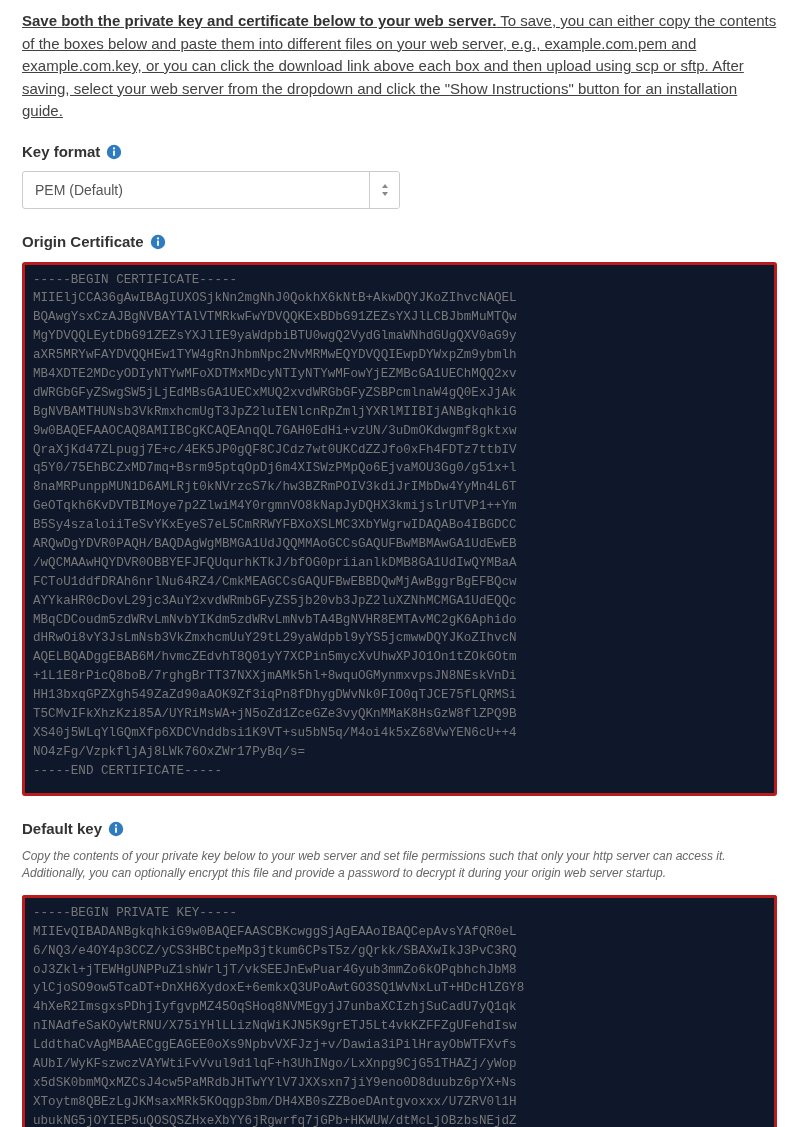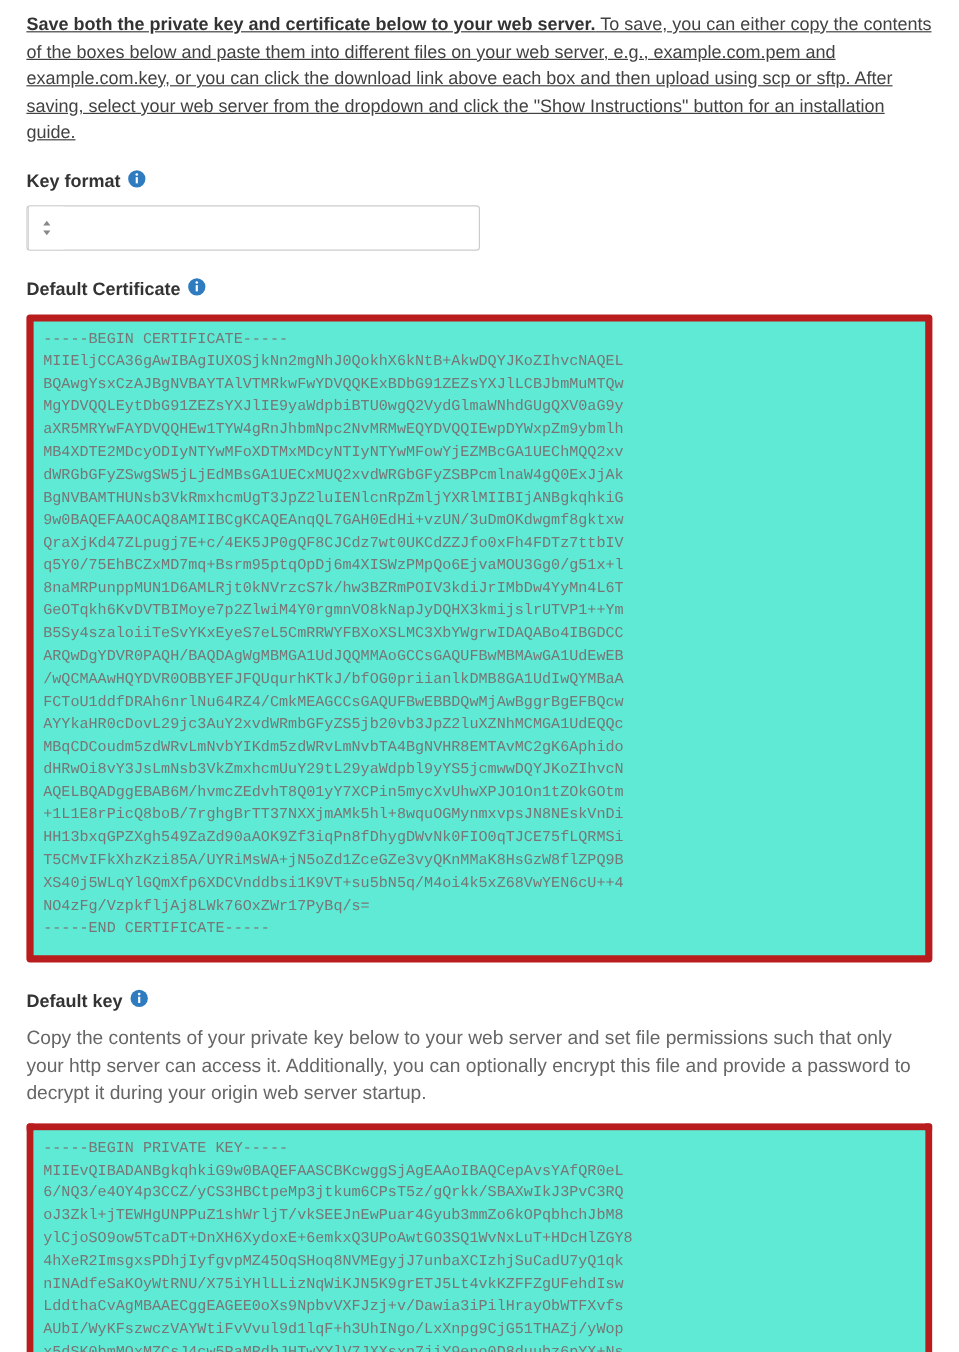--- a/index.html
+++ b/index.html
@@ -24,21 +24,21 @@
     .intro strong {
       font-weight: 700;
       color: #333;
     }
     .section-label {
       font-weight: 700;
       color: #333;
       margin-bottom: 8px;
       font-size: 15px;
       display: flex;
-      align-items: flex-start;
+      align-items: center;
       gap: 6px;
     }
     .info-icon {
       display: inline-flex;
       align-items: center;
       justify-content: center;
       width: 16px;
       height: 16px;
       color: #2f7bbf;
       cursor: pointer;
@@ -77,29 +77,30 @@
       align-items: center;
       justify-content: center;
       background: #fff;
       color: #888;
     }
     .select-toggle svg {
       width: 8px;
       height: 12px;
     }
     .help-text {
-      font-size: 16px;
+      font-size: 12px;
       color: #666;
       line-height: 1.45;
       margin-bottom: 12px;
+      font-style: italic;
     }
     .code-box {
-      border: 6px solid #b91c1c;
+      border: 3px solid #b91c1c;
       border-radius: 3px;
-      background: #5eead4;
+      background: #0f172a;
       padding: 6px 8px 12px 8px;
       margin-bottom: 22px;
       overflow: hidden;
     }
     .code-box pre {
       font-family: "SFMono-Regular", Consolas, "Liberation Mono", Menlo, monospace;
       font-size: 12.6px;
       line-height: 1.5;
       color: #777;
       white-space: pre;
@@ -124,30 +125,31 @@
     <svg viewBox="0 0 16 16" fill="currentColor">
         <circle cx="8" cy="8" r="7.2"></circle>
         <rect x="7.1" y="6.6" width="1.8" height="5.2" fill="#fff"></rect>
         <circle cx="8" cy="4.4" r="1.1" fill="#fff"></circle>
       </svg>
   </span>
 </div>
 
 <div class="select-wrap">
   <div class="select-main">
+    <div class="select-value">PEM (Default)</div>
     <div class="select-toggle">
       <svg viewBox="0 0 8 12" fill="currentColor">
           <path d="M4 0 L7 4 L1 4 Z M4 12 L1 8 L7 8 Z"></path>
         </svg>
     </div>
   </div>
 </div>
 
 <div class="section-label">
-  <span>Default Certificate</span>
+  <span>Origin Certificate</span>
   <span class="info-icon">
     <svg viewBox="0 0 16 16" fill="currentColor">
         <circle cx="8" cy="8" r="7.2"></circle>
         <rect x="7.1" y="6.6" width="1.8" height="5.2" fill="#fff"></rect>
         <circle cx="8" cy="4.4" r="1.1" fill="#fff"></circle>
       </svg>
   </span>
 </div>
 
 <div class="code-box">

